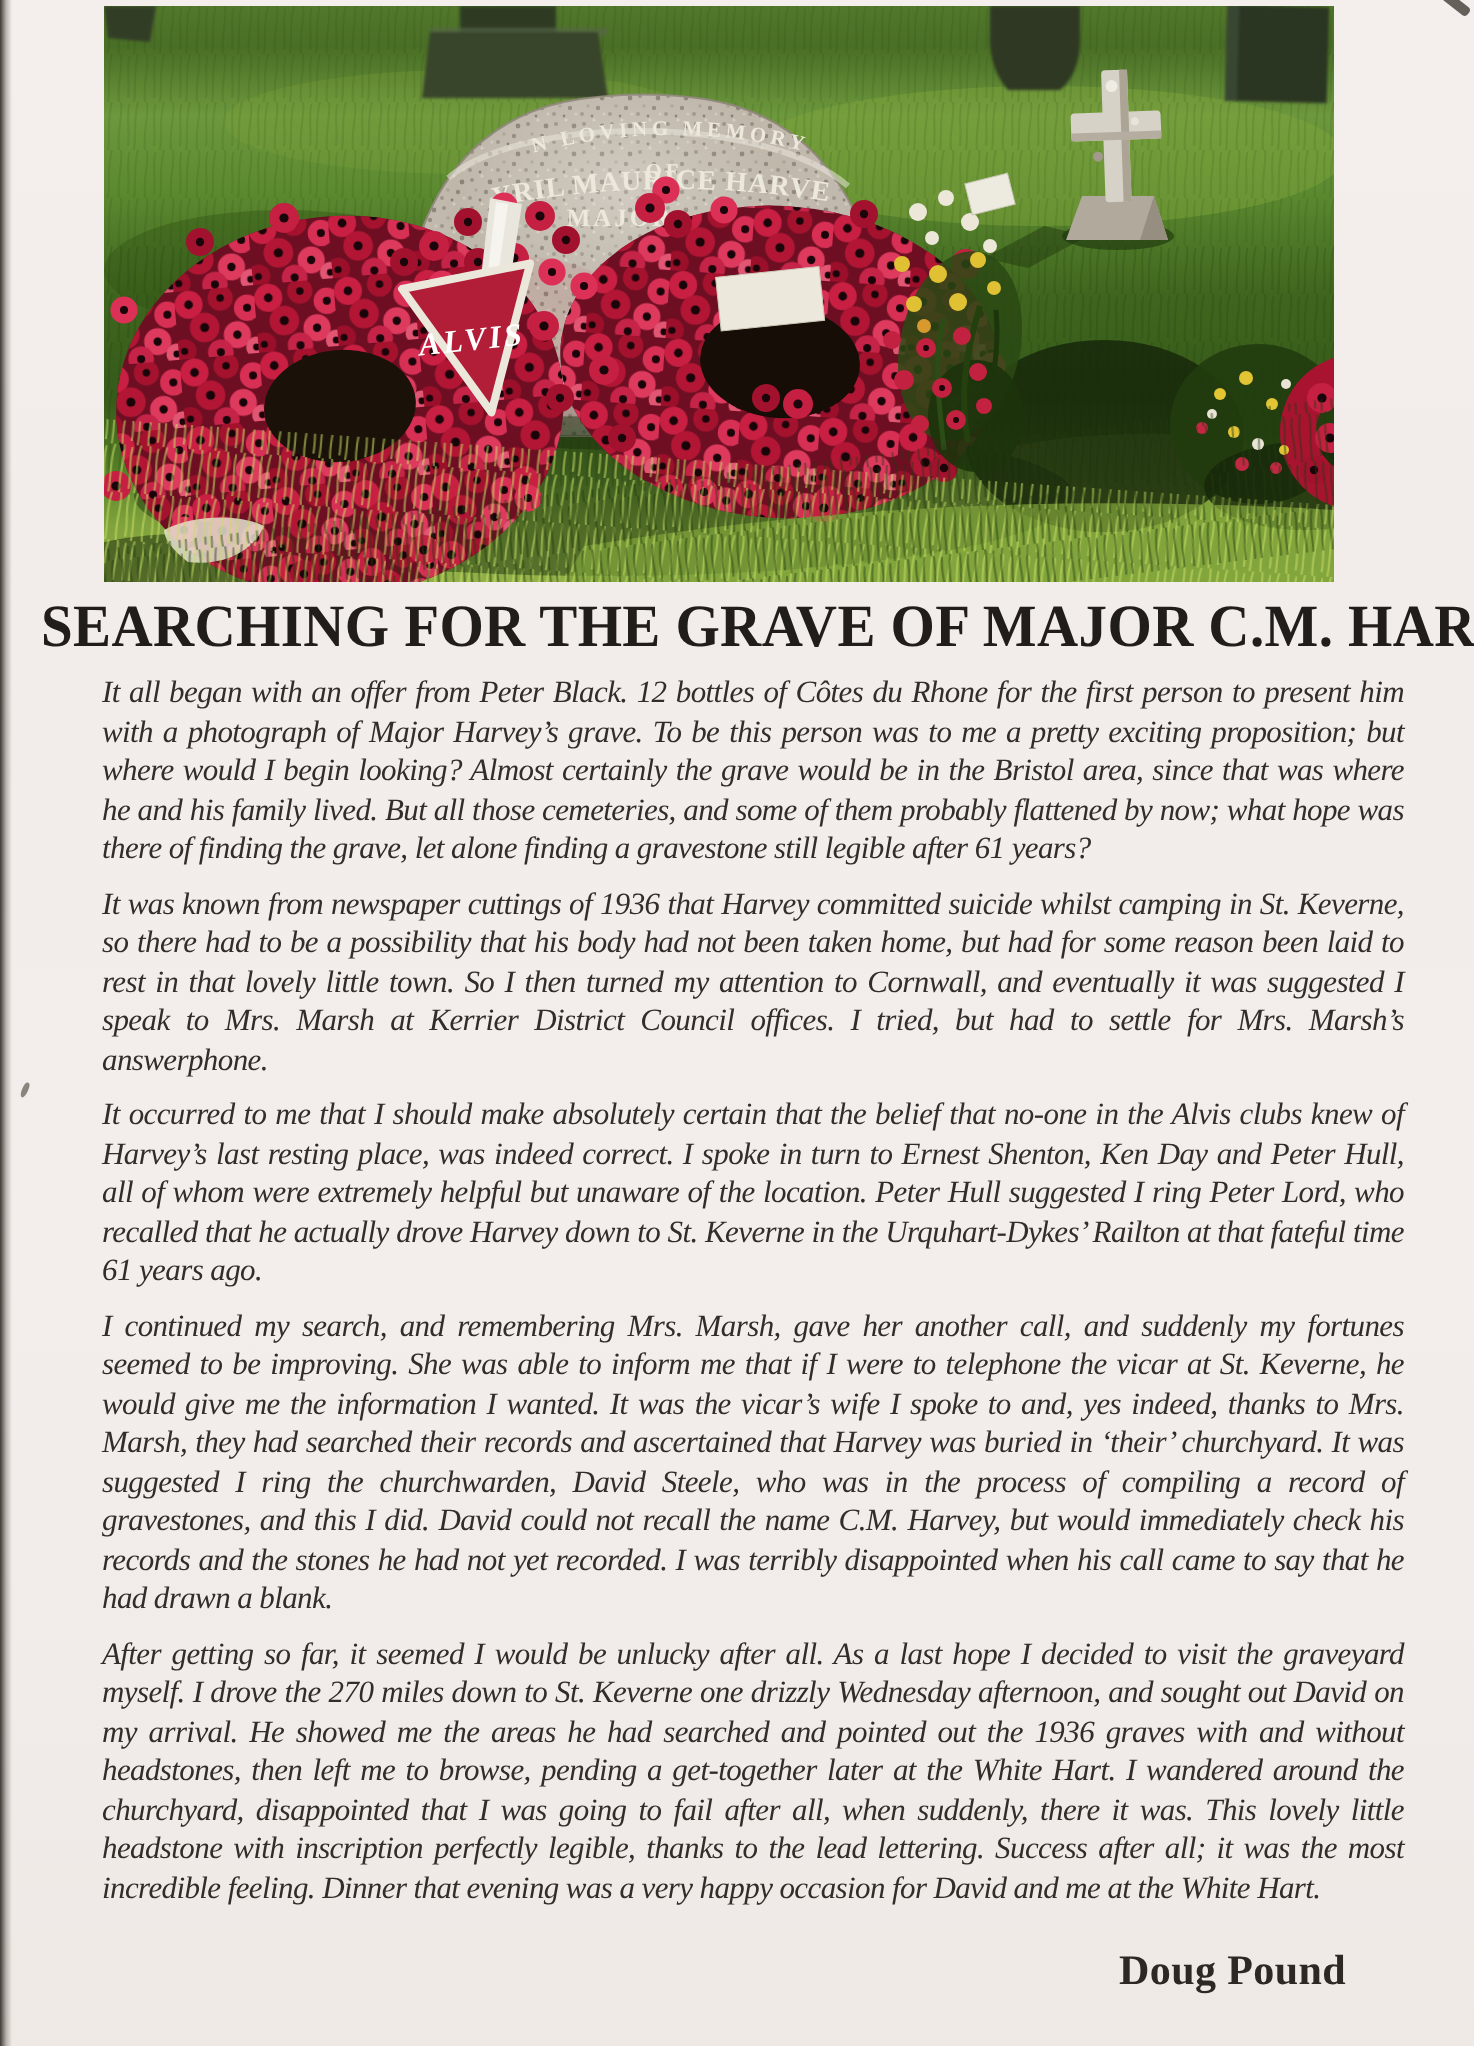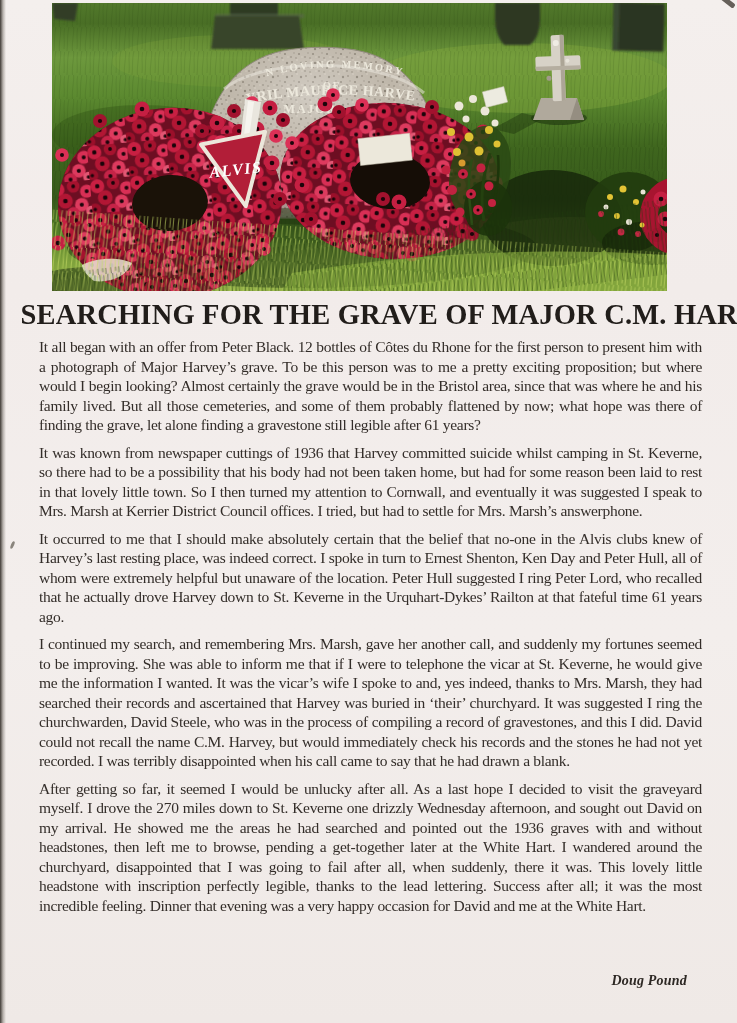--- a/index.html
+++ b/index.html
@@ -34,24 +34,24 @@
     font-size:30px;line-height:34px;font-weight:700;
     letter-spacing:.2px;color:#211d1a;
     white-space:nowrap;
   }
   h1.title span{display:inline-block;transform:scaleX(.95);transform-origin:center;}
   .body{
     position:absolute;top:337px;left:35px;width:667px;
     font-size:15.5px;line-height:19.5px;letter-spacing:-0.3px;
     text-align:justify;color:#332d29;
   }
-  .body p{margin:0 0 8px 4px;}
+  .body p{margin:0 0 8px 16px;font-style:italic;}
   .signature{
-    position:absolute;top:973px;right:50px;
-    font-size:14px;font-style:italic;font-weight:700;color:#2d2824;
+    position:absolute;top:973px;right:64px;
+    font-size:21px;font-weight:700;color:#2d2824;
     letter-spacing:.2px;
   }
   .stone-text{font-family:"Liberation Serif",serif;font-weight:700;fill:#ece8dc;}
 </style>
 </head>
 <body>
 
 <div class="page">
 
   <div class="scan-edge"></div>

